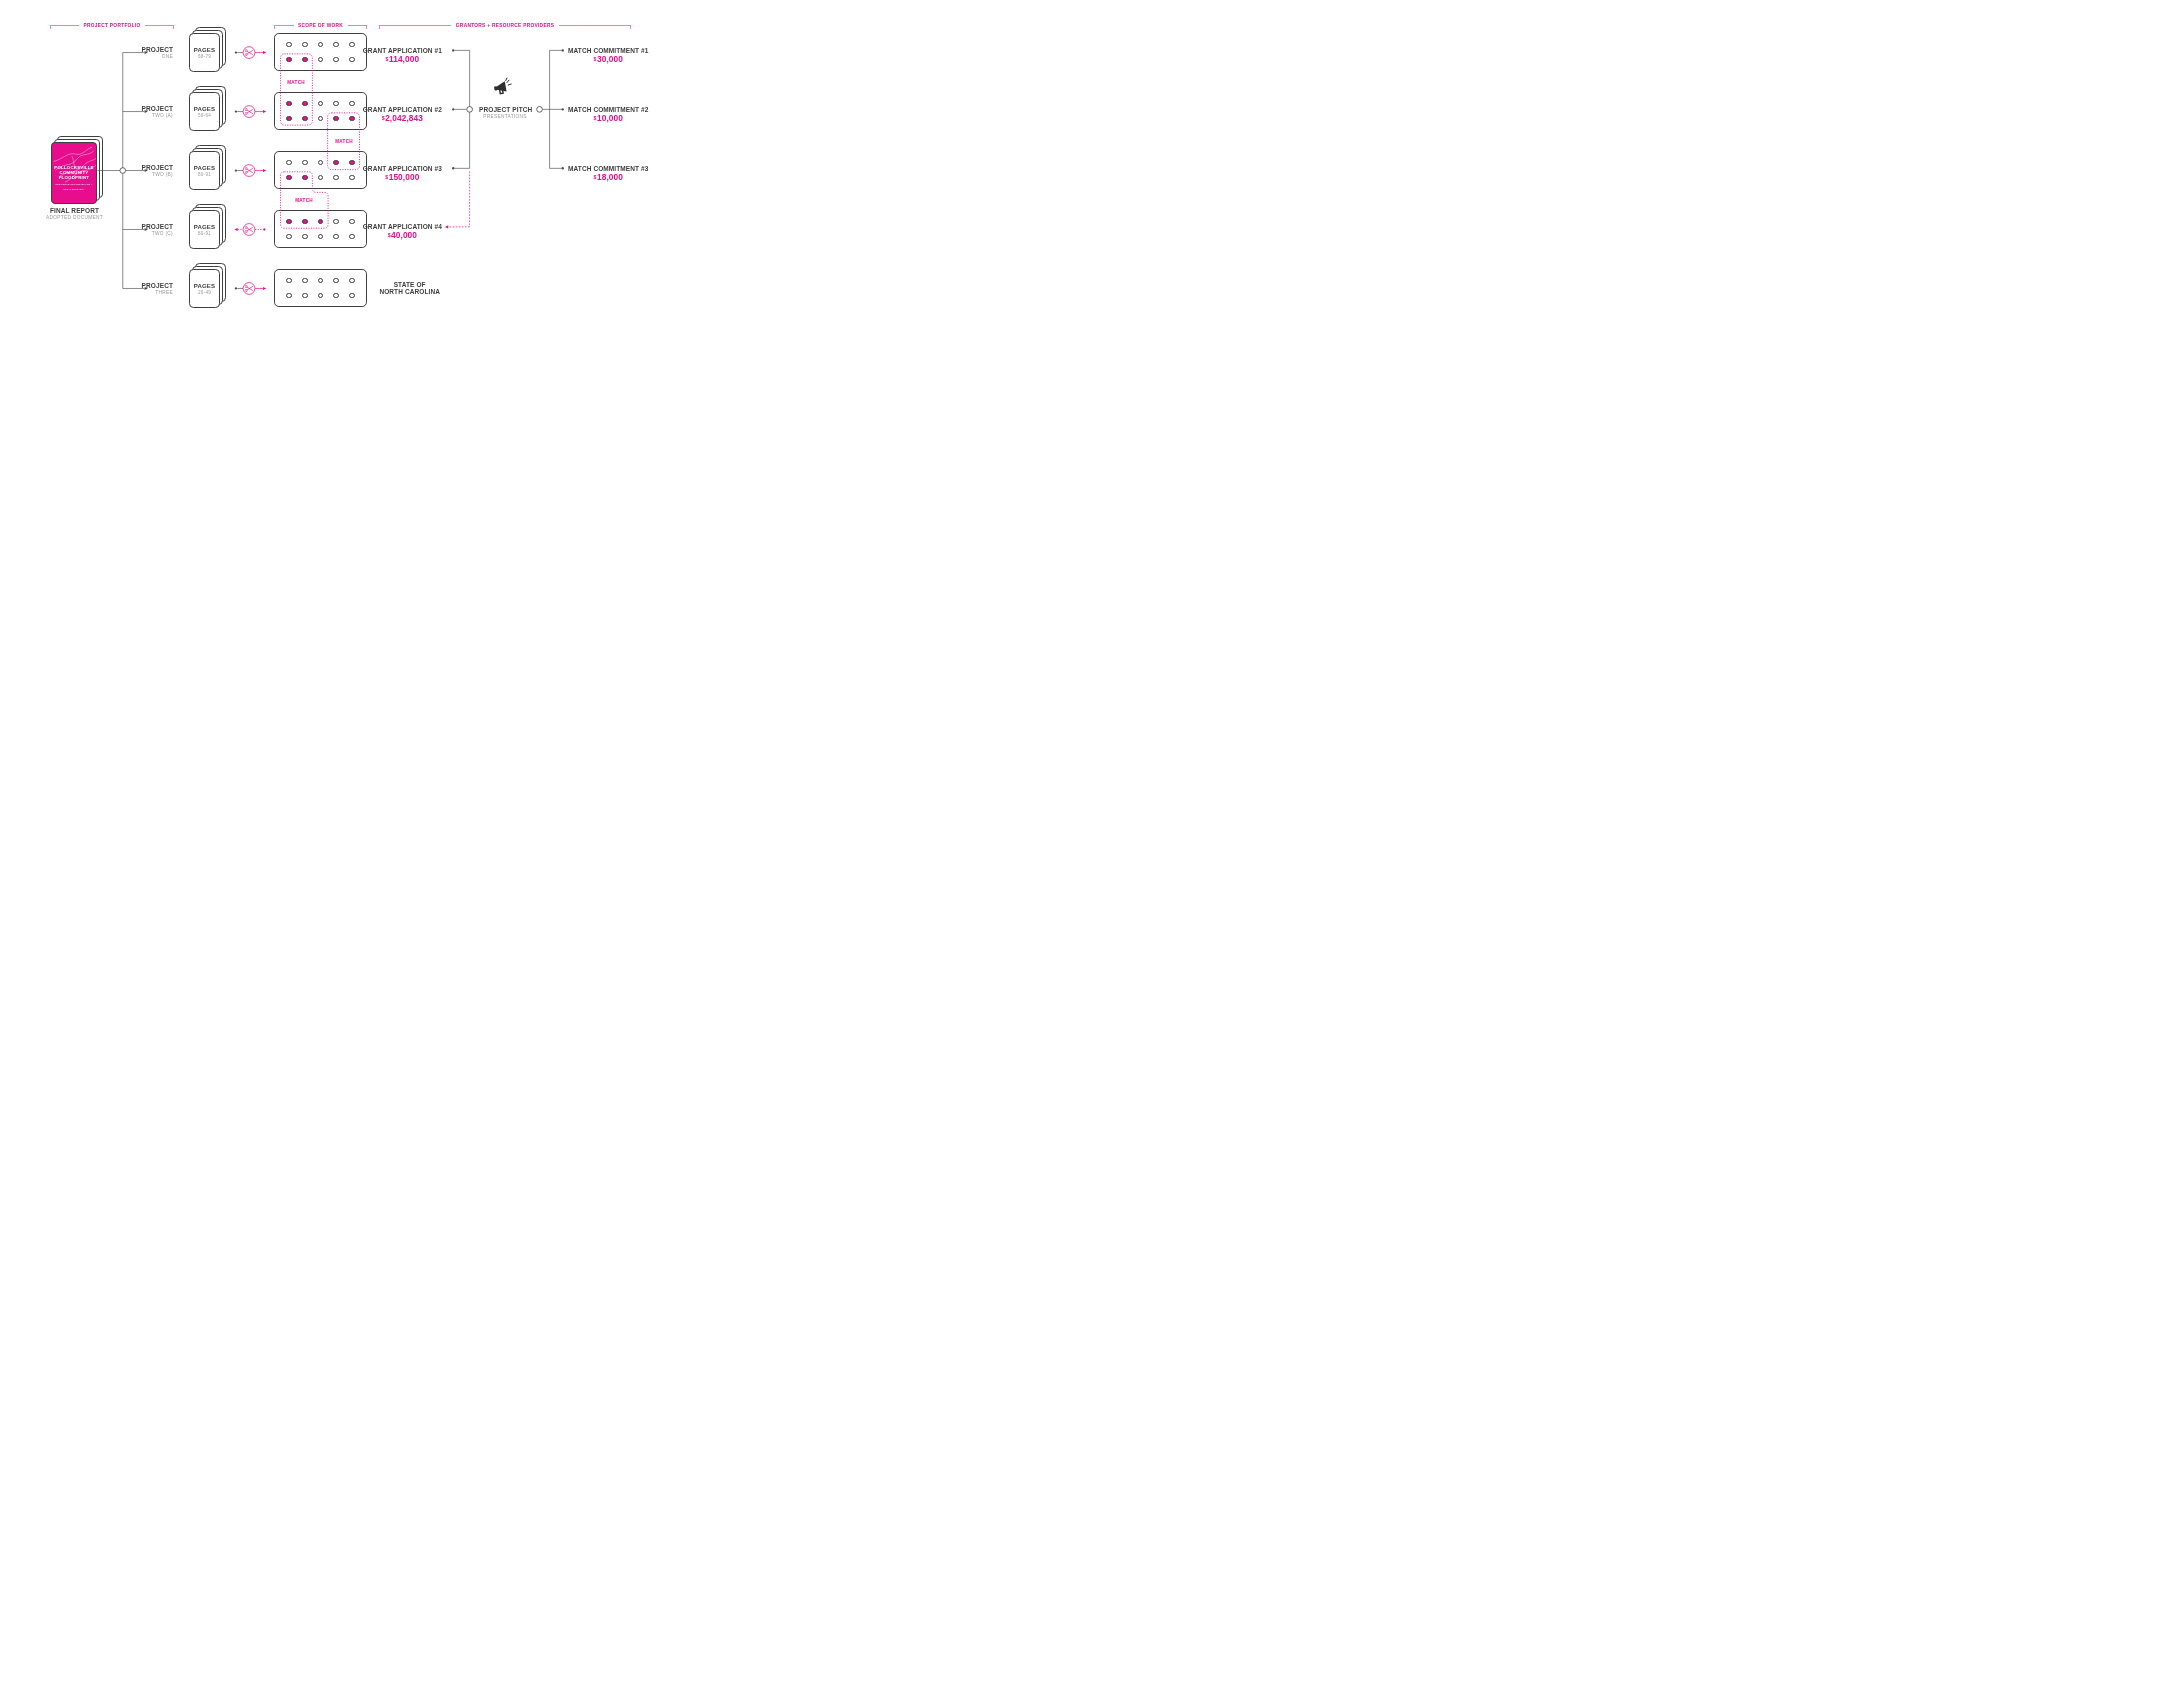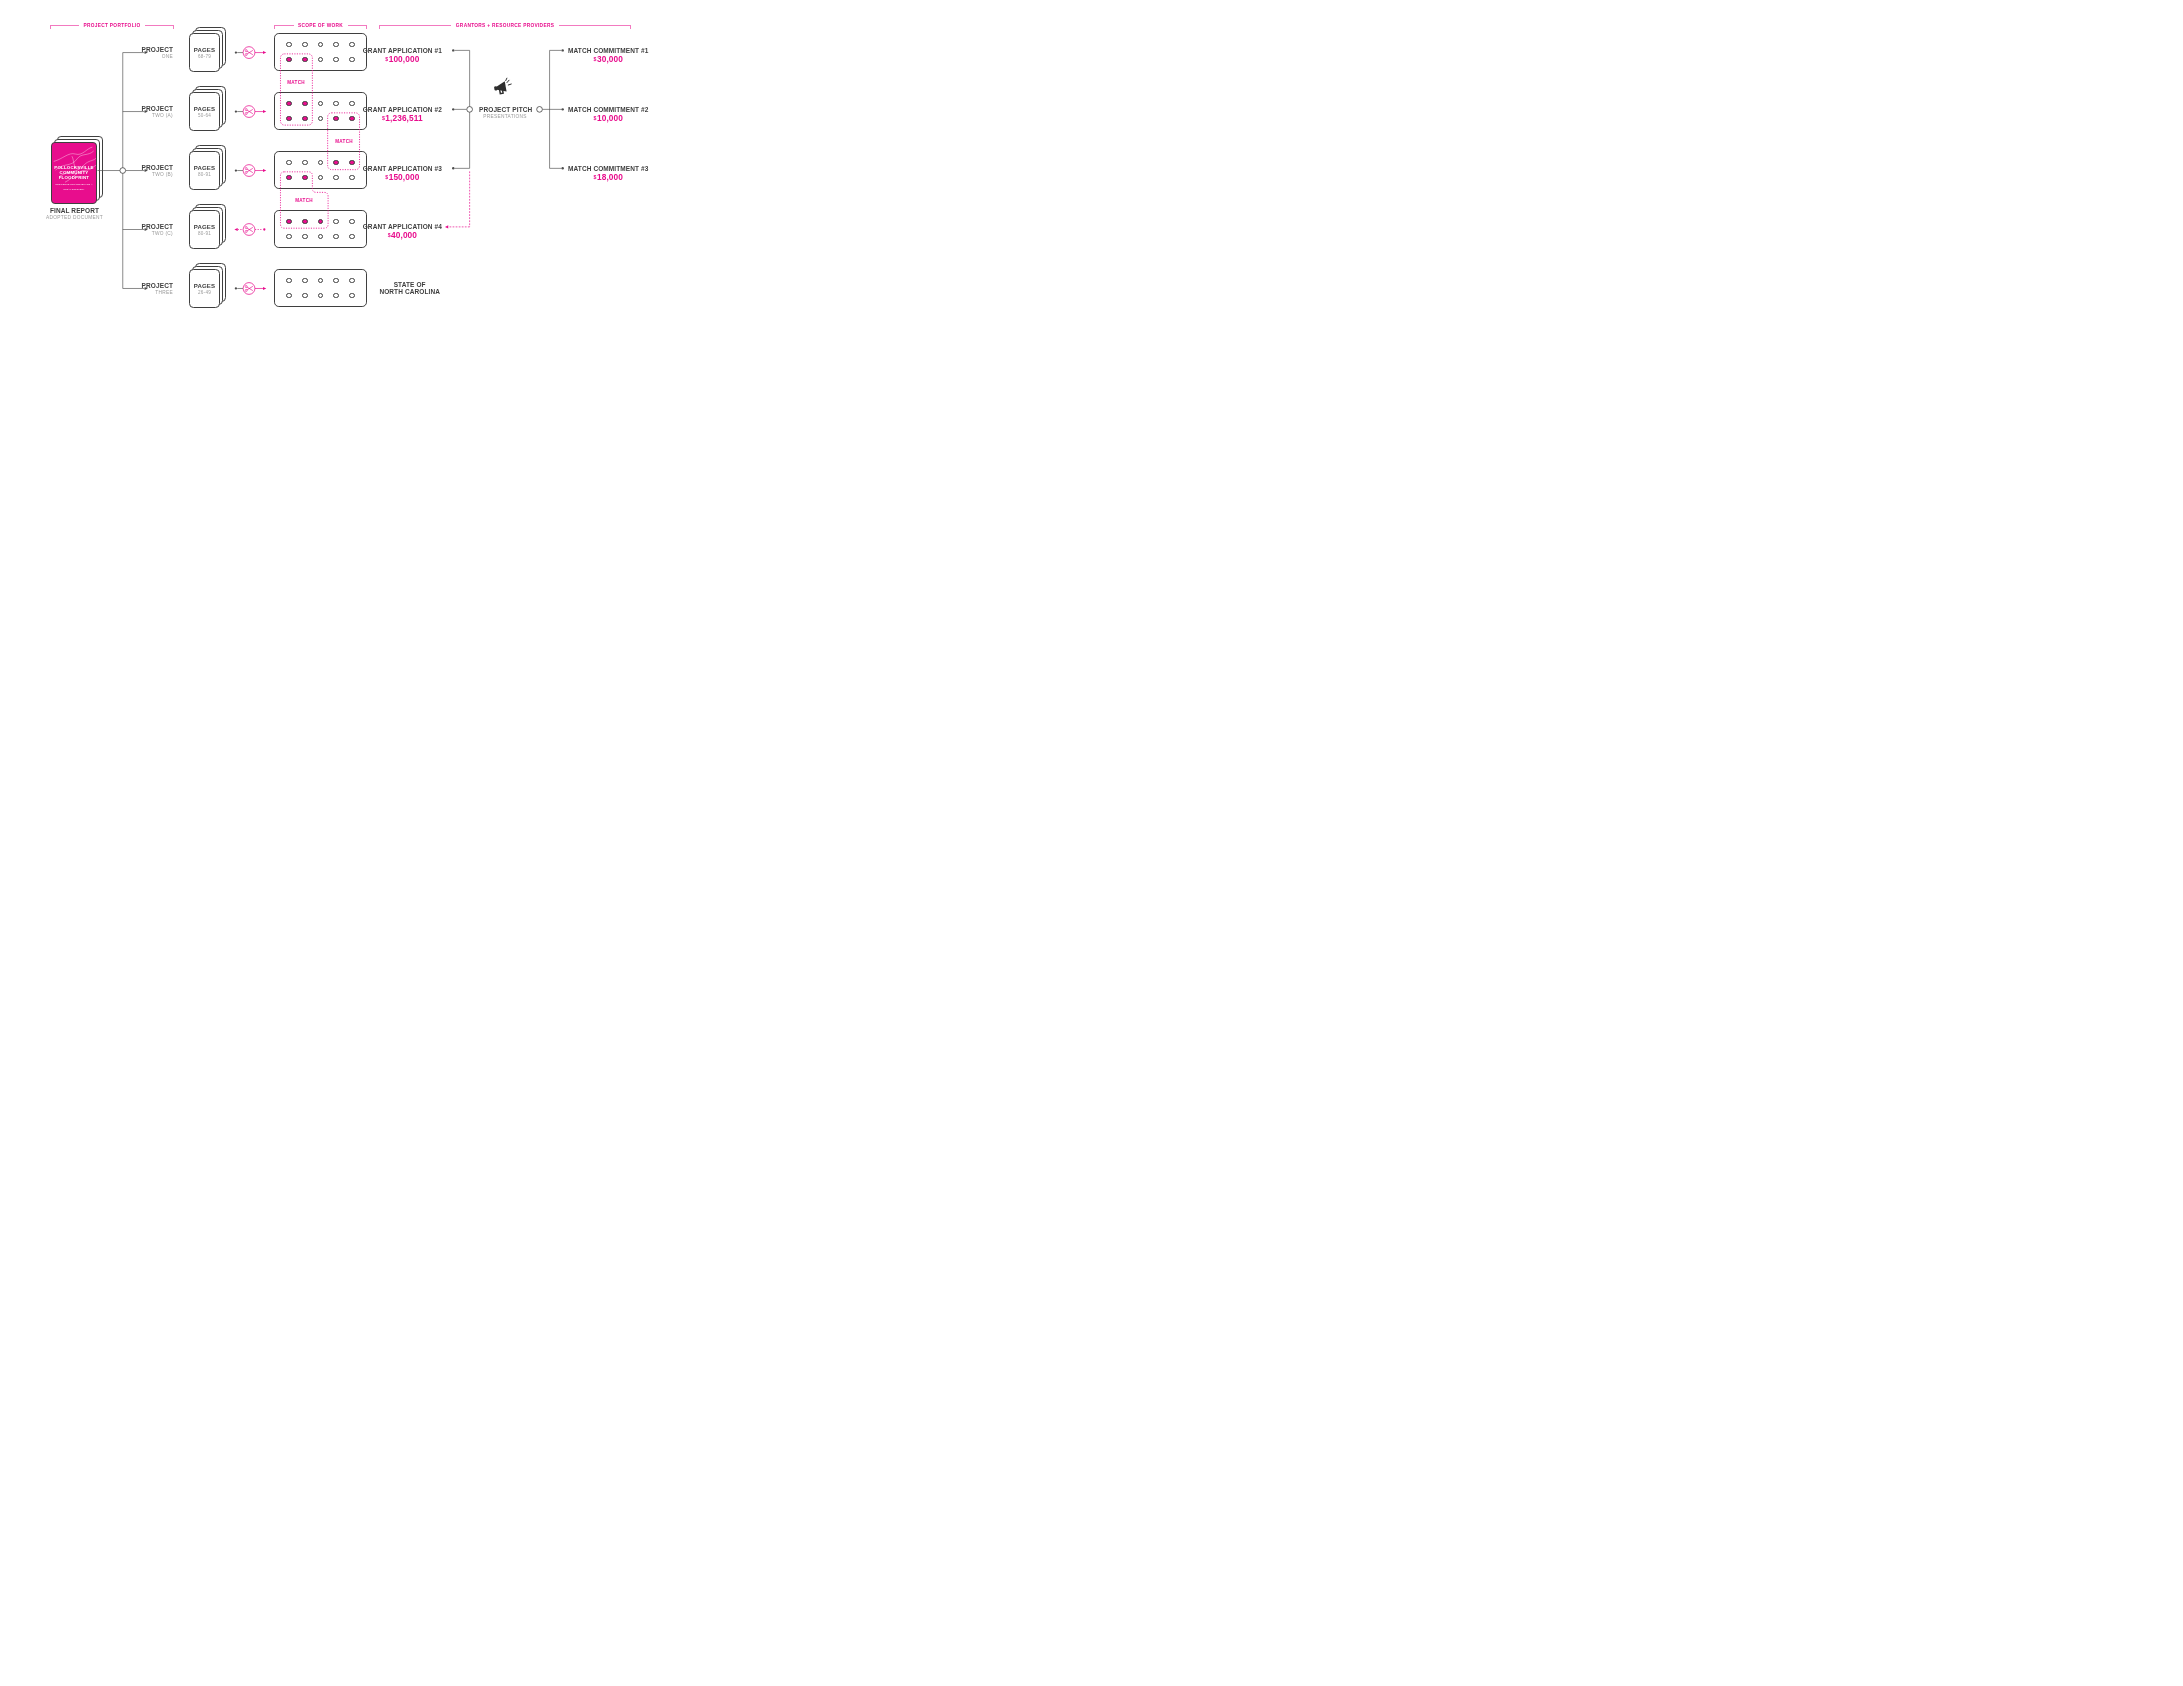--- a/index.html
+++ b/index.html
@@ -252,25 +252,25 @@
         <div class="dot"></div>
       </div>
   </div>
 
   <div class="match-tag" style="left:296px;top:82px;">MATCH</div>
   <div class="match-tag" style="left:344px;top:141px;">MATCH</div>
   <div class="match-tag" style="left:304px;top:200px;">MATCH</div>
 
   <div class="grant" style="top:47px;">
     <div class="g-title">GRANT APPLICATION #1</div>
-    <div class="g-amount"><span class="dollar">$</span><span>100,000</span></div>
+    <div class="g-amount"><span class="dollar">$</span><span>114,000</span></div>
   </div>
   <div class="grant" style="top:106px;">
     <div class="g-title">GRANT APPLICATION #2</div>
-    <div class="g-amount"><span class="dollar">$</span><span>1,236,511</span></div>
+    <div class="g-amount"><span class="dollar">$</span><span>2,042,843</span></div>
   </div>
   <div class="grant" style="top:165px;">
     <div class="g-title">GRANT APPLICATION #3</div>
     <div class="g-amount"><span class="dollar">$</span><span>150,000</span></div>
   </div>
   <div class="grant" style="top:223px;">
     <div class="g-title">GRANT APPLICATION #4</div>
     <div class="g-amount"><span class="dollar">$</span><span>40,000</span></div>
   </div>
   <div class="state" style="top:281px;">

